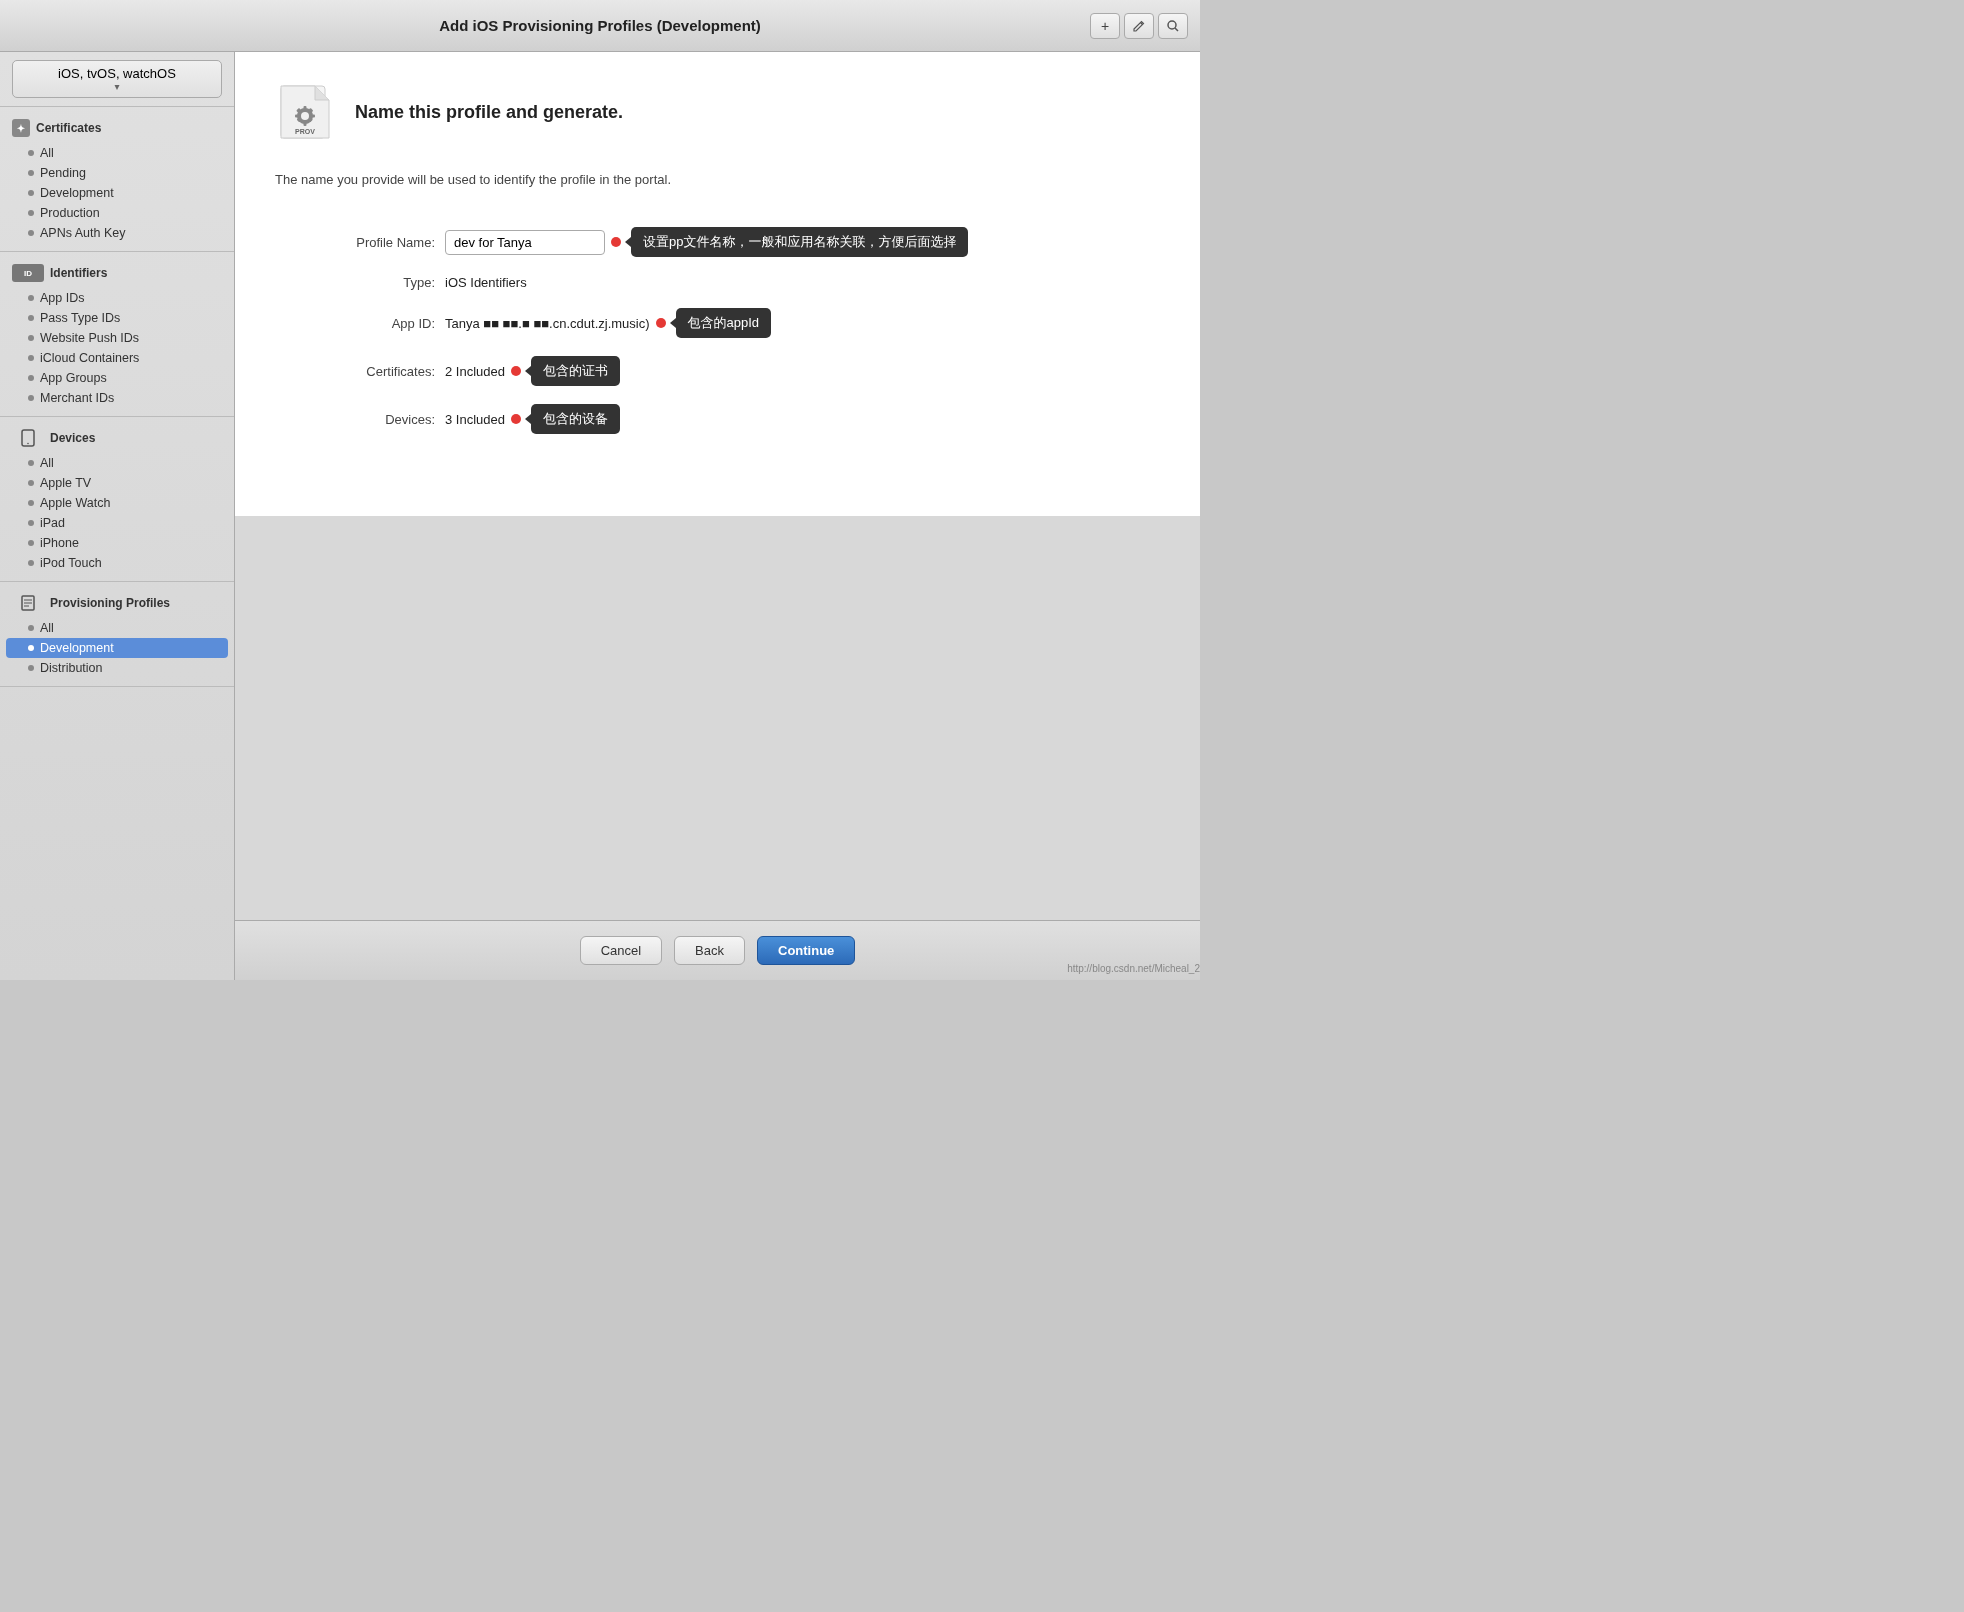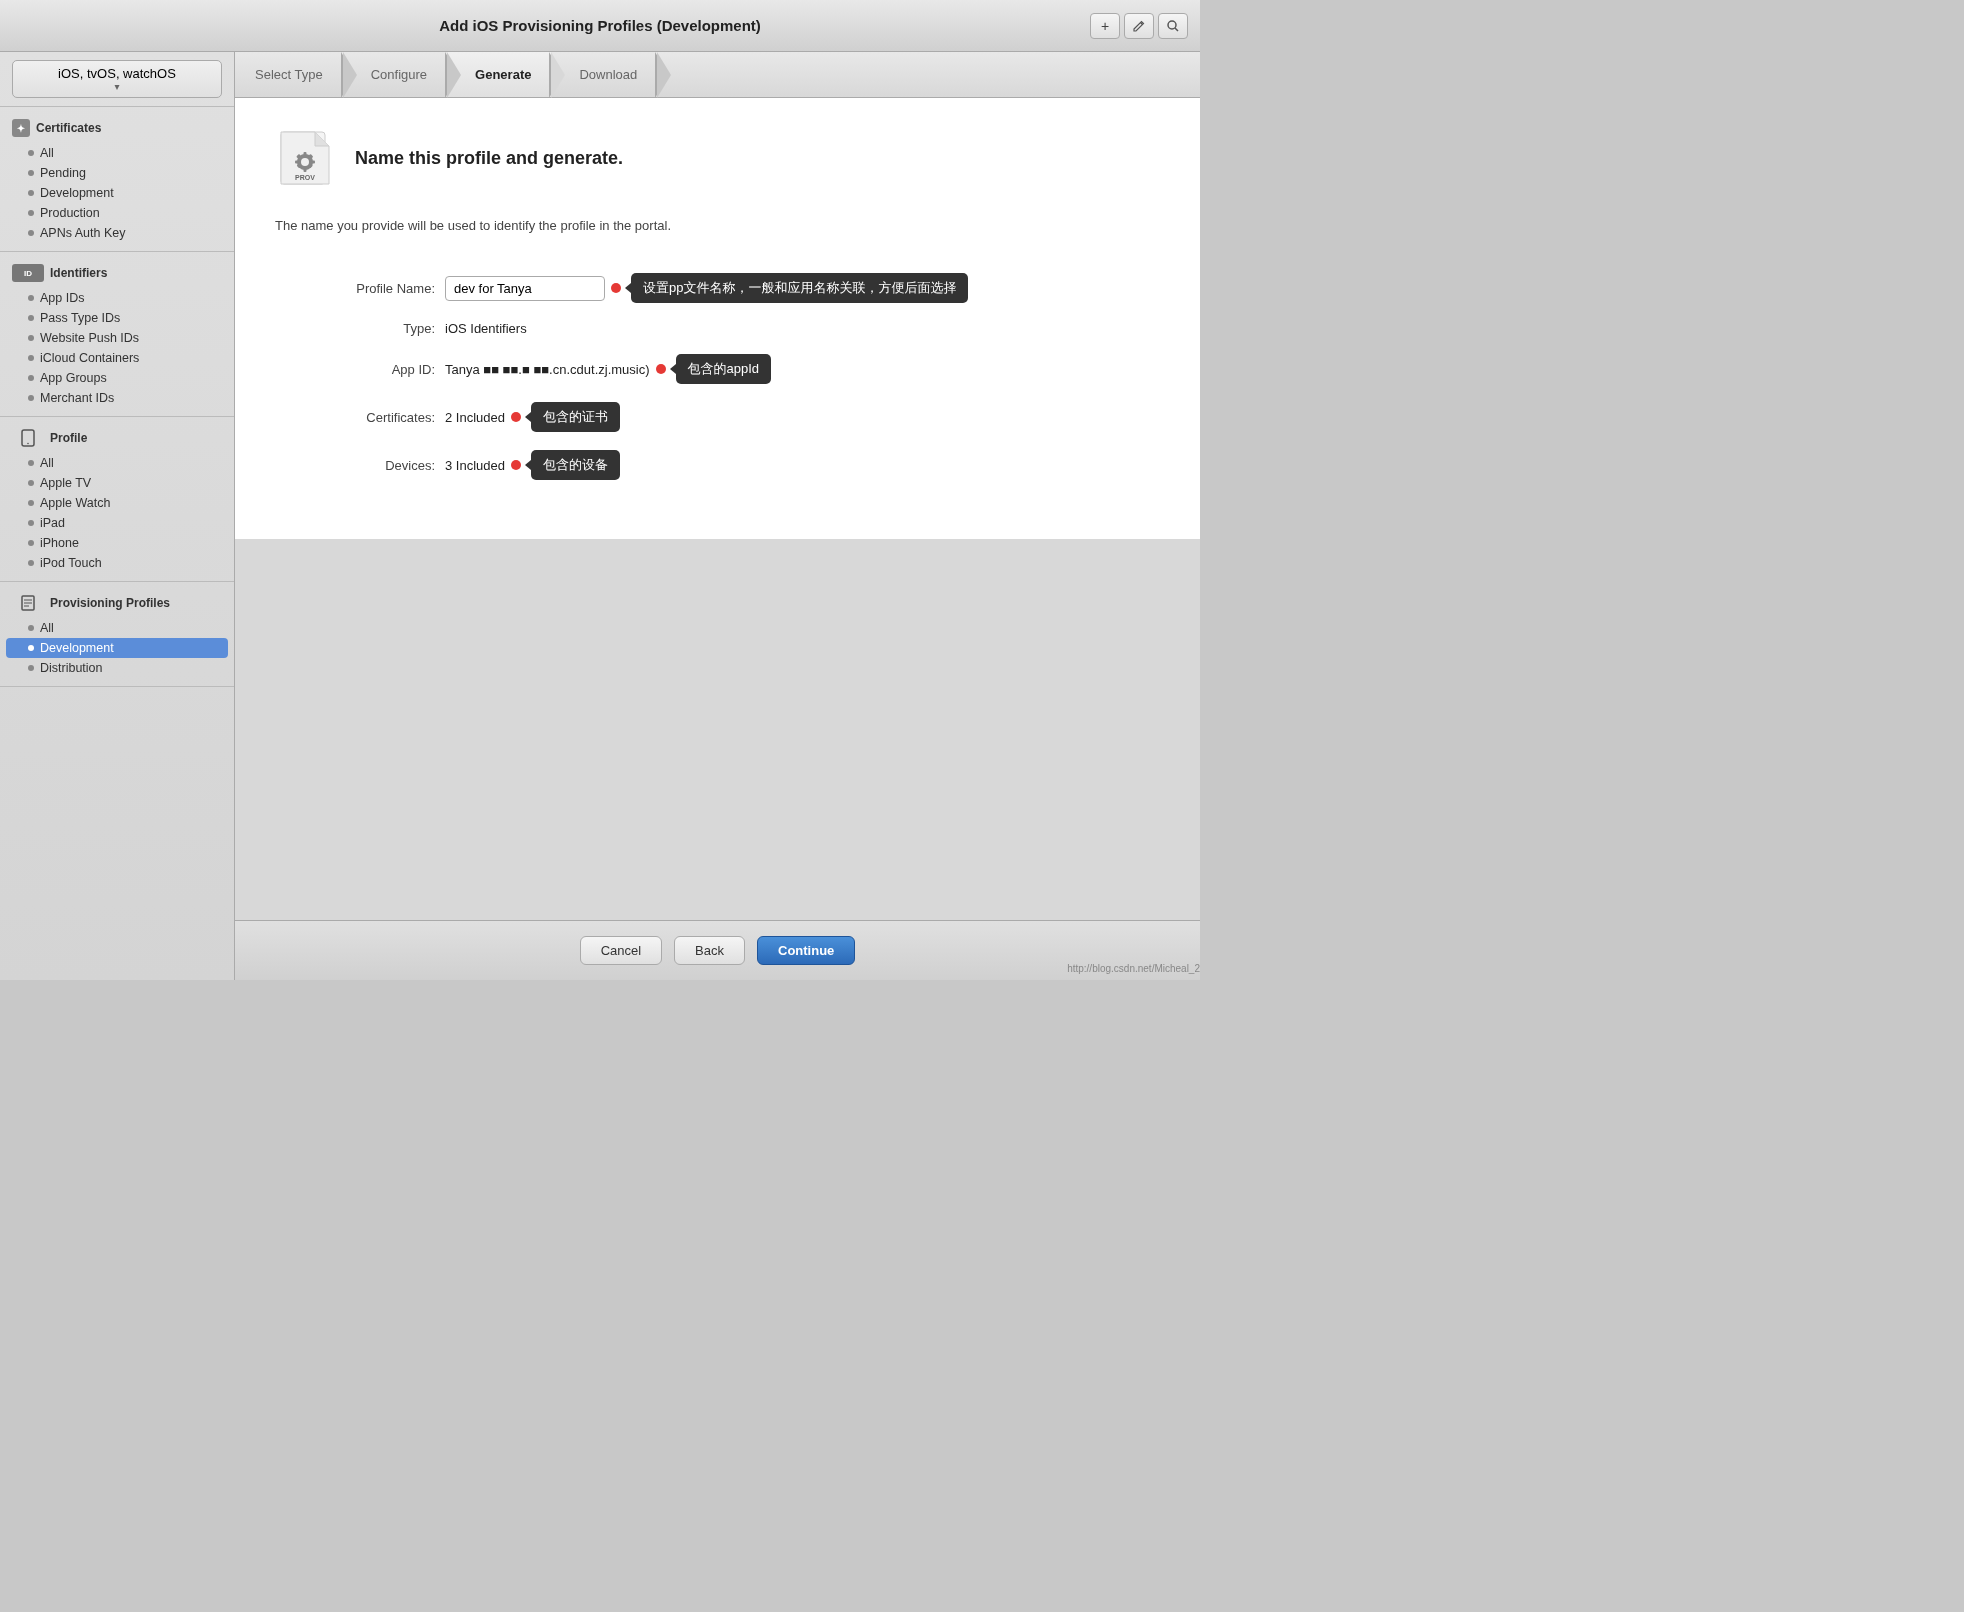--- a/index.html
+++ b/index.html
@@ -440,21 +440,21 @@
     </div>
 
     <div class="sidebar-section">
       <div class="sidebar-section-title">
         <div class="section-icon device-icon">
           <svg width="14" height="18" viewBox="0 0 14 18" fill="none">
             <rect x="1" y="1" width="12" height="16" rx="2" stroke="#555" stroke-width="1.5" fill="none"></rect>
             <circle cx="7" cy="14.5" r="0.8" fill="#555"></circle>
           </svg>
         </div>
-        <span>Profile</span>
+        <span>Devices</span>
       </div>
       <div class="sidebar-item">
         <span class="item-dot"></span>
         <span>All</span>
       </div>
       <div class="sidebar-item">
         <span class="item-dot"></span>
         <span>Apple TV</span>
       </div>
       <div class="sidebar-item">
@@ -497,34 +497,20 @@
       </div>
       <div class="sidebar-item">
         <span class="item-dot"></span>
         <span>Distribution</span>
       </div>
     </div>
   </div>
 
   <div class="content-area">
 
-    <div class="breadcrumb-bar">
-      <div class="breadcrumb-step">
-        <span>Select Type</span>
-      </div>
-      <div class="breadcrumb-step">
-        <span>Configure</span>
-      </div>
-      <div class="breadcrumb-step active">
-        <span>Generate</span>
-      </div>
-      <div class="breadcrumb-step">
-        <span>Download</span>
-      </div>
-    </div>
 
     <div class="form-area">
       <div class="form-header">
 
         <div class="prov-icon-img">
           <svg class="prov-svg" viewBox="0 0 56 56" fill="none" xmlns="http://www.w3.org/2000/svg">
             <rect x="4" y="2" width="44" height="52" rx="3" fill="#f5f5f5" stroke="#ccc" stroke-width="1"></rect>
             <path d="M4 2 L38 2 L52 16 L52 54 L4 54 Z" fill="#f0f0f0" stroke="#ccc" stroke-width="1"></path>
             <path d="M38 2 L38 16 L52 16" fill="#e0e0e0" stroke="#ccc" stroke-width="1"></path>
 

